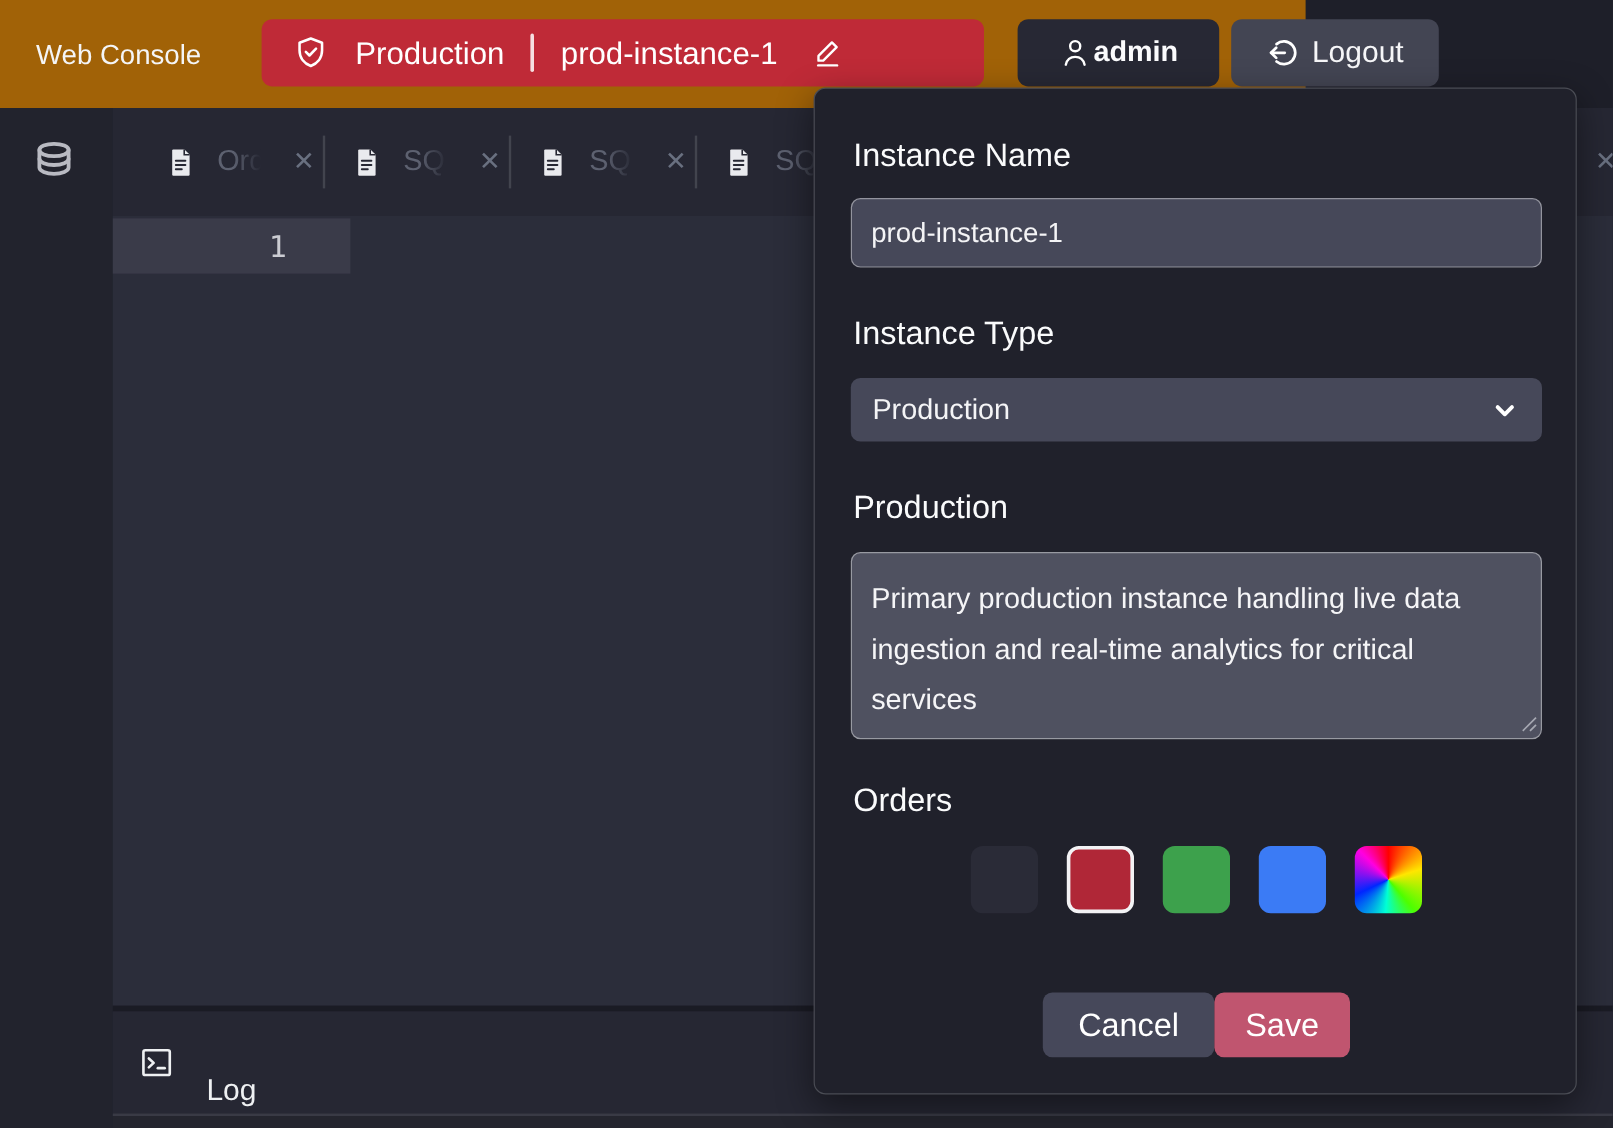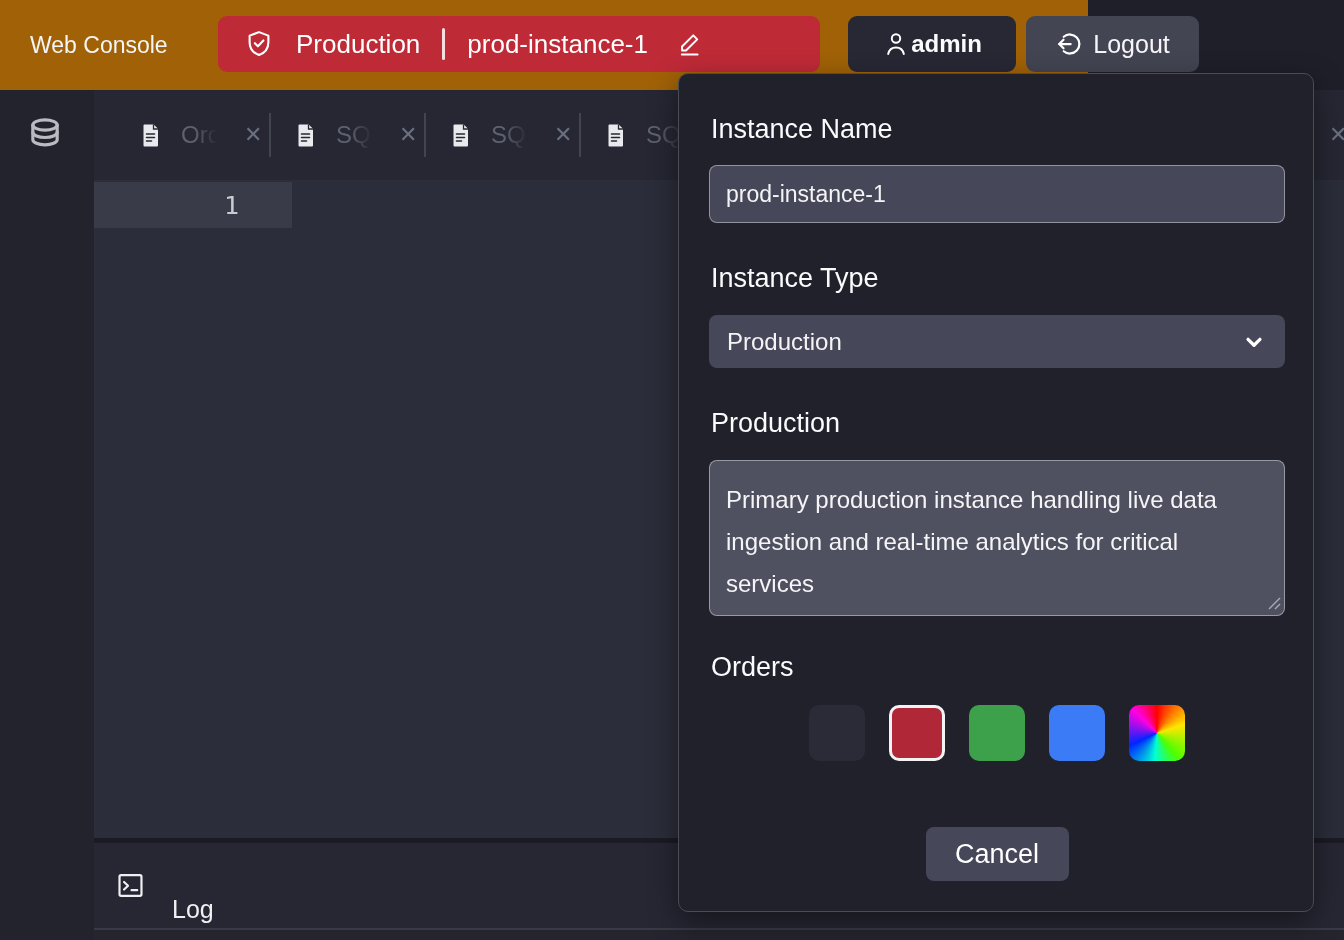--- a/index.html
+++ b/index.html
@@ -303,14 +303,15 @@
   <div class="swatch-row" id="swatches">
       <div class="swatch" style="background: rgb(42, 43, 55);"></div>
       <div class="swatch selected" style="background: rgb(176, 39, 55);"></div>
       <div class="swatch" style="background: rgb(61, 161, 76);"></div>
       <div class="swatch" style="background: rgb(59, 123, 245);"></div>
       <div class="swatch rainbow"></div>
     </div>
 
   <div class="btn-row">
     <button class="btn btn-cancel">Cancel</button>
+    <button class="btn btn-save">Save</button>
   </div>
 </div>
 
 </body></html>

